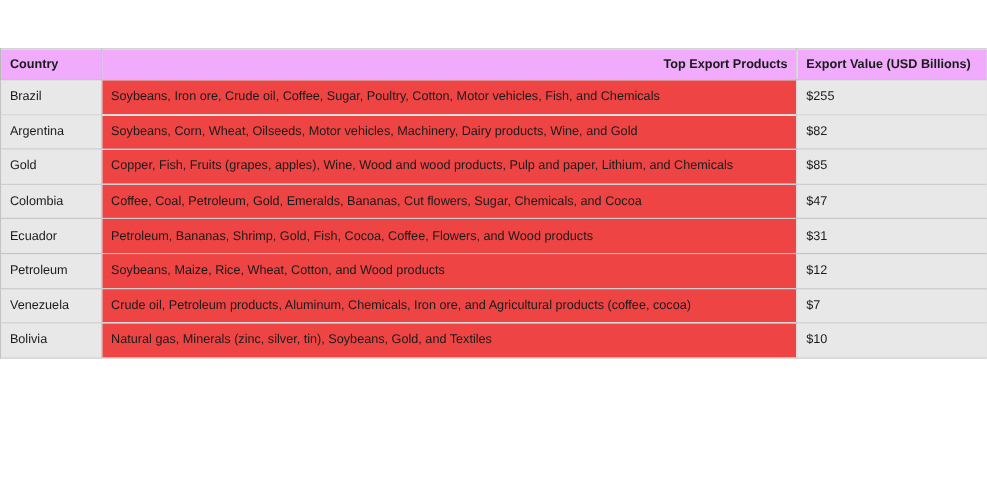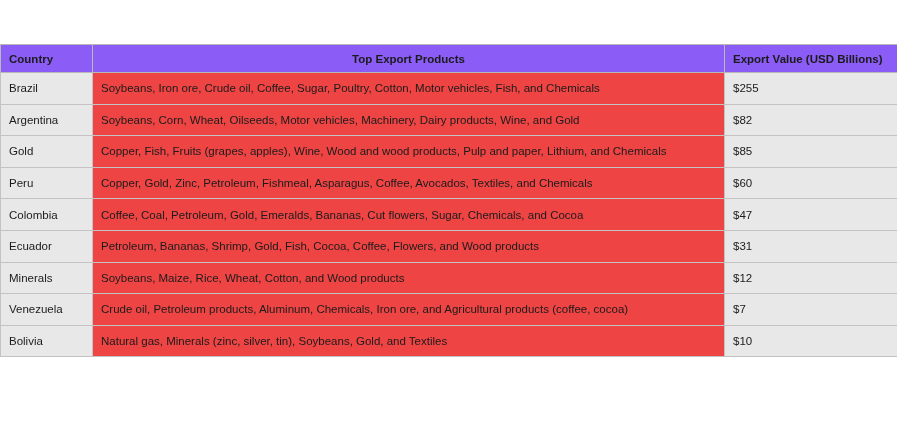--- a/index.html
+++ b/index.html
@@ -25,34 +25,34 @@
     top: 44px;
     border-collapse: collapse;
     width: 897px;
     table-layout: fixed;
   }
   table.export-table col.c-country { width: 92px; }
   table.export-table col.c-products { width: 632px; }
   table.export-table col.c-value { width: 173px; }
 
   table.export-table thead th {
-    background: #8b5cf6;
+    background: #f0abfc;
     color: #1b1b1b;
     font-size: 11.5px;
     font-weight: bold;
     height: 27px;
     padding: 0 8px;
     border: 1px solid #b8b8b8;
     border-top: 1px solid #b8b8b8;
     text-align: left;
     white-space: nowrap;
     overflow: hidden;
   }
   table.export-table thead th.center {
-    text-align: center;
+    text-align: right;
   }
   table.export-table tbody td {
     font-size: 11.5px;
     font-weight: normal;
     color: #1b1b1b;
     height: 30.6px;
     padding: 0 8px;
     border: 1px solid #c3c3c3;
     background: #e8e8e8;
     vertical-align: middle;
@@ -98,36 +98,31 @@
         <td class="country">Argentina</td>
         <td class="products">Soybeans, Corn, Wheat, Oilseeds, Motor vehicles, Machinery, Dairy products, Wine, and Gold</td>
         <td class="value">$82</td>
       </tr>
       <tr>
         <td class="country">Gold</td>
         <td class="products">Copper, Fish, Fruits (grapes, apples), Wine, Wood and wood products, Pulp and paper, Lithium, and Chemicals</td>
         <td class="value">$85</td>
       </tr>
       <tr>
-        <td class="country">Peru</td>
-        <td class="products">Copper, Gold, Zinc, Petroleum, Fishmeal, Asparagus, Coffee, Avocados, Textiles, and Chemicals</td>
-        <td class="value">$60</td>
-      </tr>
-      <tr>
         <td class="country">Colombia</td>
         <td class="products">Coffee, Coal, Petroleum, Gold, Emeralds, Bananas, Cut flowers, Sugar, Chemicals, and Cocoa</td>
         <td class="value">$47</td>
       </tr>
       <tr>
         <td class="country">Ecuador</td>
         <td class="products">Petroleum, Bananas, Shrimp, Gold, Fish, Cocoa, Coffee, Flowers, and Wood products</td>
         <td class="value">$31</td>
       </tr>
       <tr>
-        <td class="country">Minerals</td>
+        <td class="country">Petroleum</td>
         <td class="products">Soybeans, Maize, Rice, Wheat, Cotton, and Wood products</td>
         <td class="value">$12</td>
       </tr>
       <tr>
         <td class="country">Venezuela</td>
         <td class="products">Crude oil, Petroleum products, Aluminum, Chemicals, Iron ore, and Agricultural products (coffee, cocoa)</td>
         <td class="value">$7</td>
       </tr>
       <tr>
         <td class="country">Bolivia</td>

